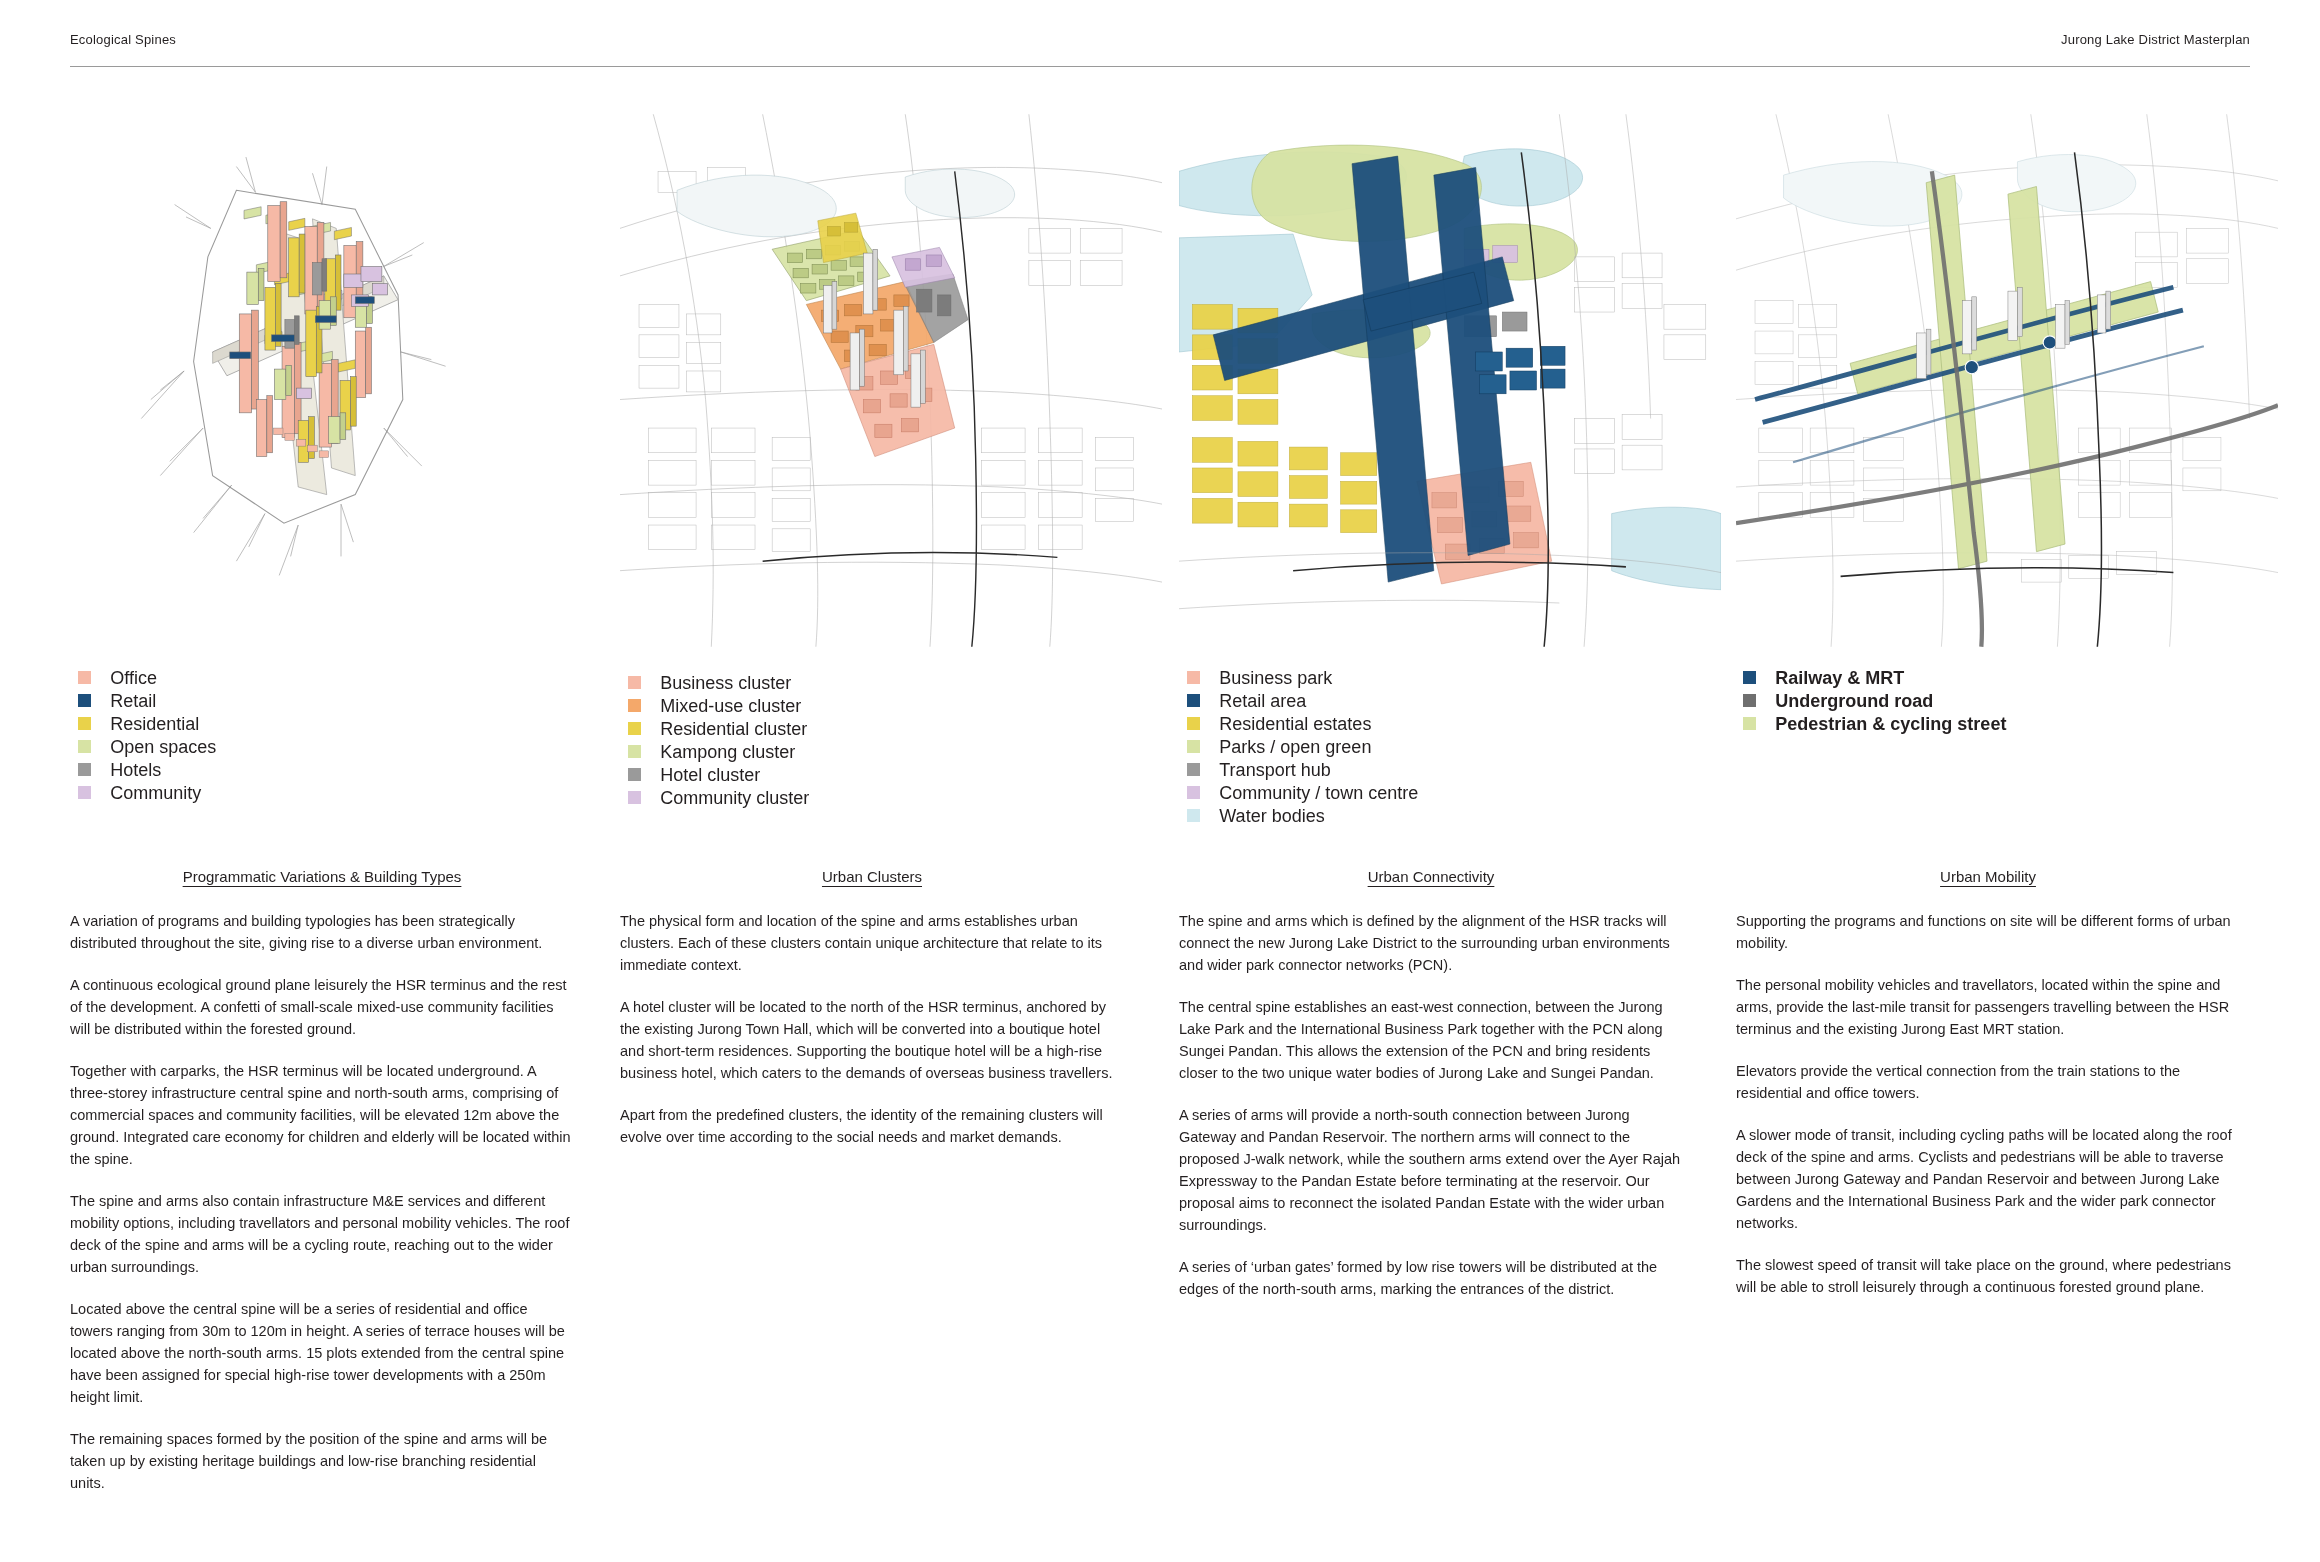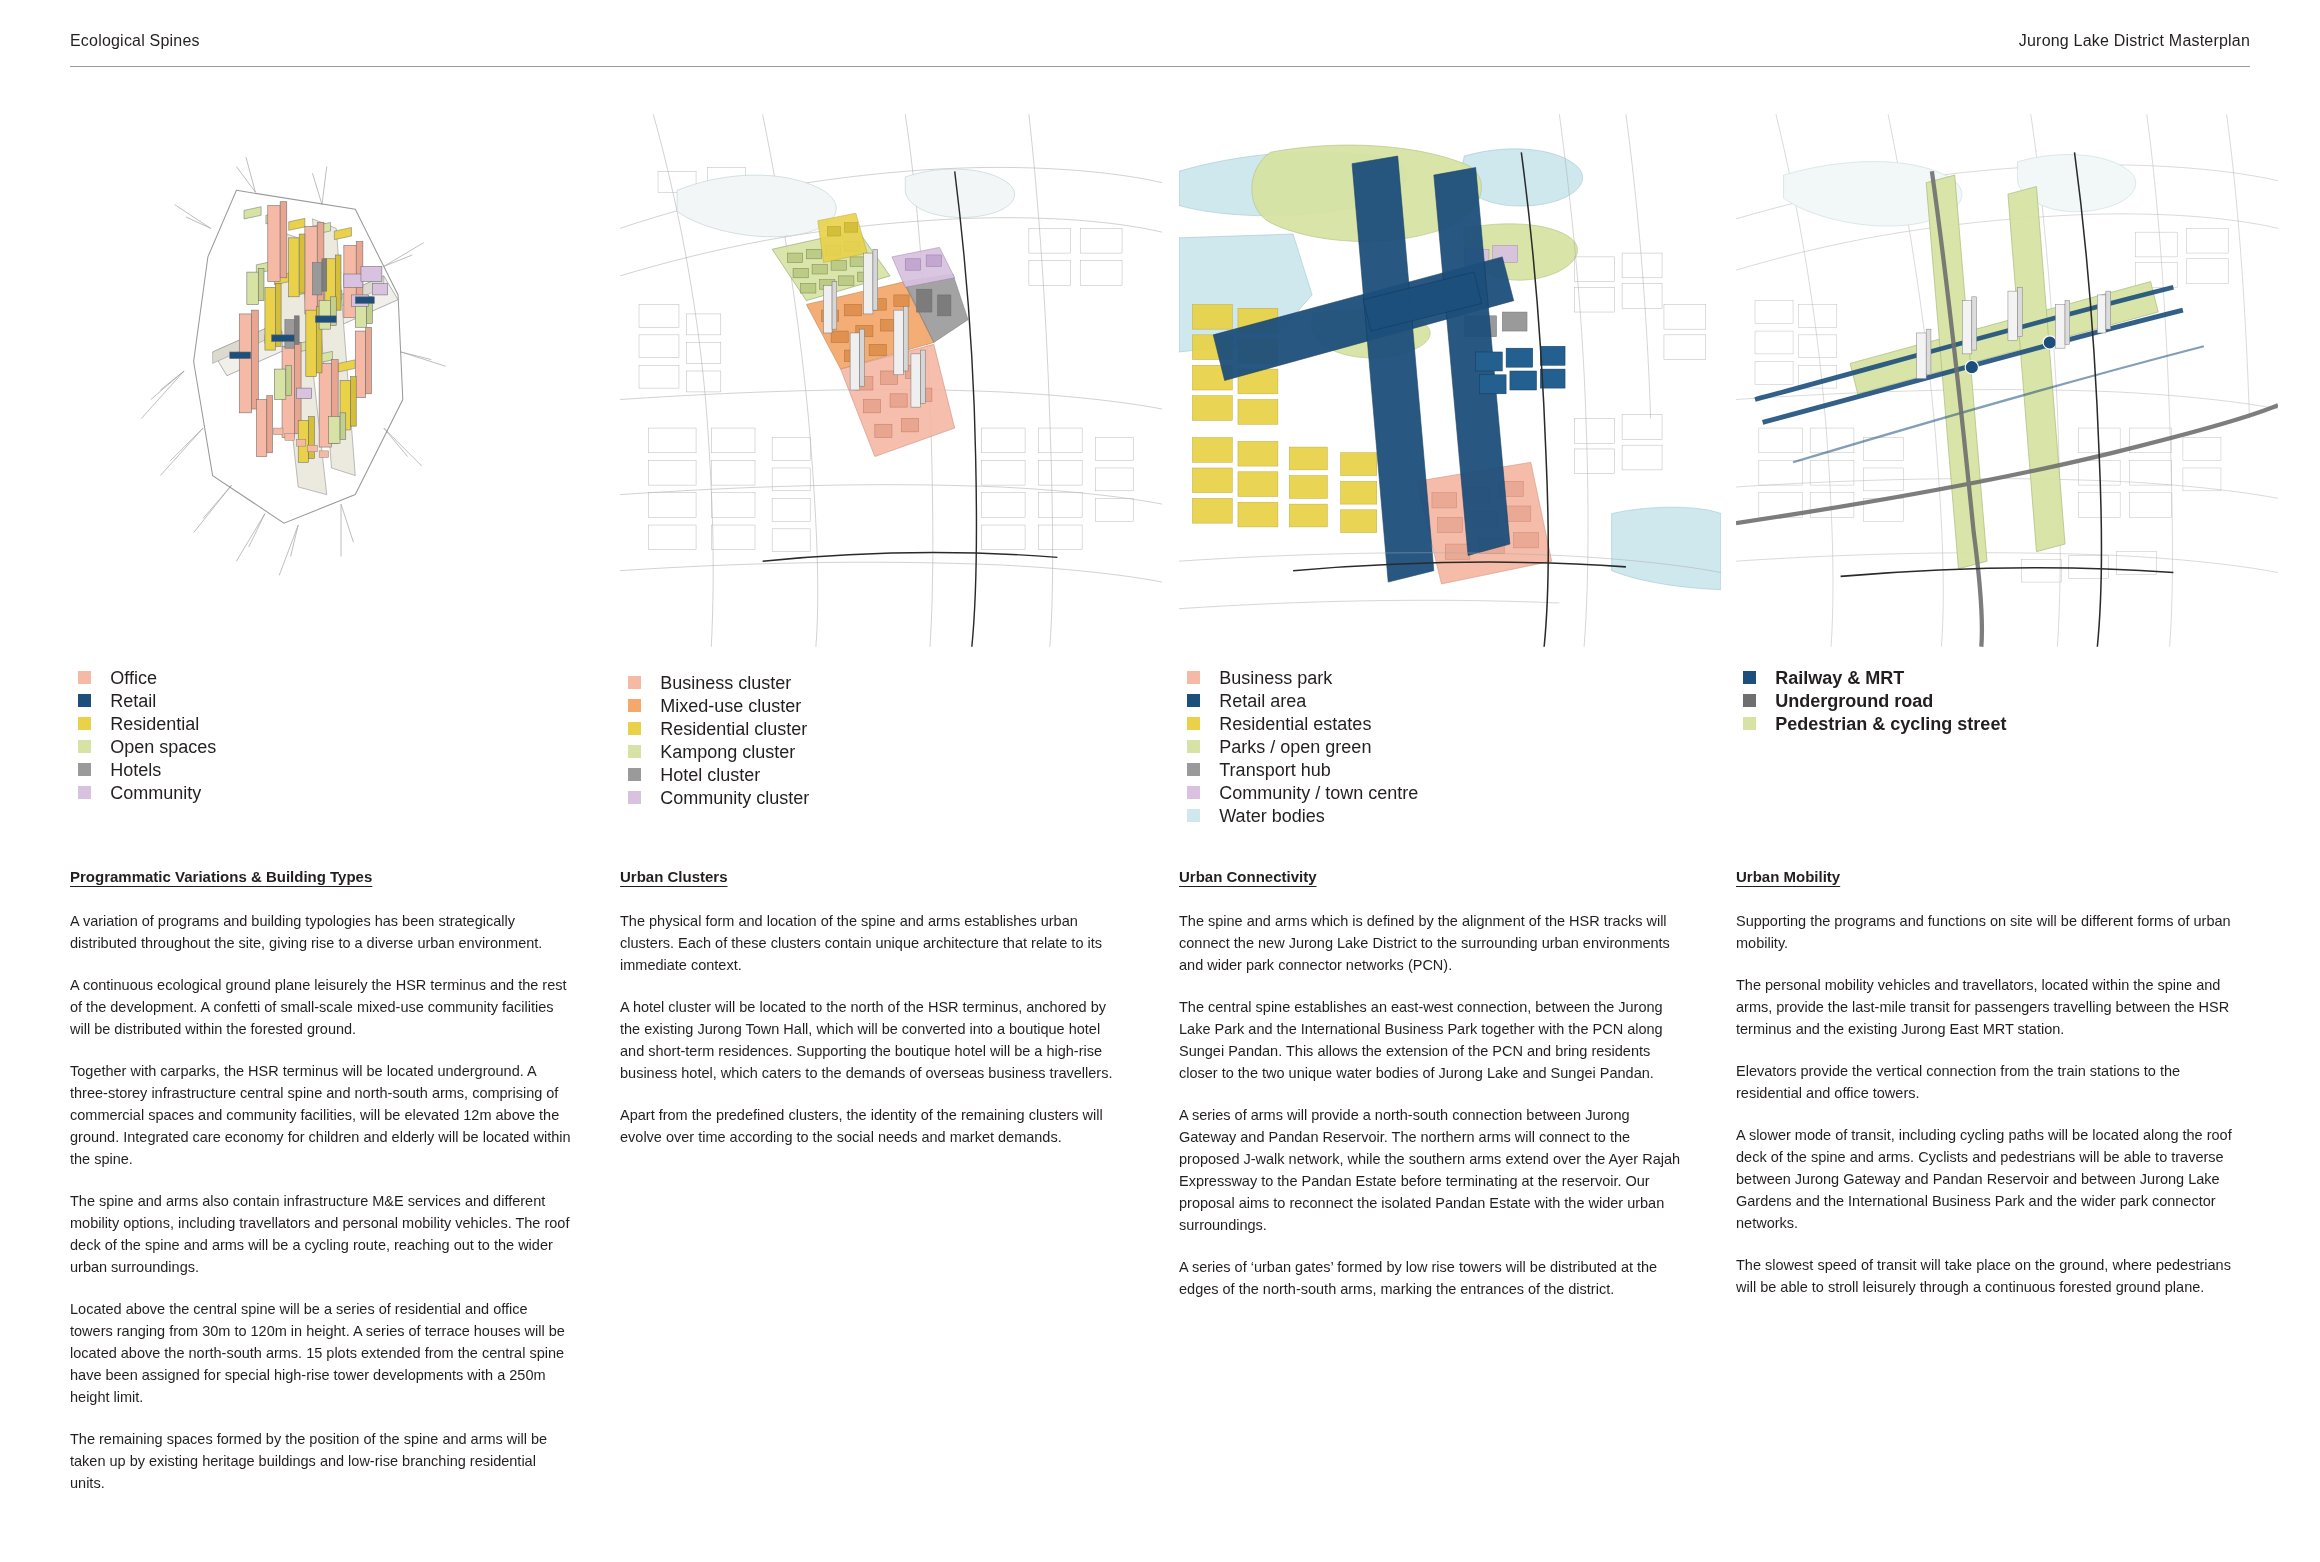--- a/index.html
+++ b/index.html
@@ -26,21 +26,21 @@
   .header {
     position: absolute;
     left: 70px;
     top: 32px;
     width: 2180px;
     height: 34px;
     border-bottom: 1px solid #9a9a9a;
     display: flex;
     justify-content: space-between;
     align-items: flex-start;
-    font-size: 16px;
+    font-size: 13px;
     letter-spacing: 0.2px;
     color: #231f20;
   }
   .header .left { }
   .header .right { }
 
   
   .col {
     position: absolute;
     top: 114px;
@@ -89,24 +89,25 @@
   .textcol {
     position: absolute;
     top: 866px;
     width: 504px;
     font-size: 14.5px;
     line-height: 1.52;
     color: #231f20;
   }
   .textcol h2 {
     font-size: 15px;
-    font-weight: bold;
+    font-weight: normal;
     margin: 0 0 21px 0;
     text-decoration: underline;
     text-underline-offset: 3.8px;
+    text-align: center;
   }
   .textcol p {
     margin: 0 0 20px 0;
   }
   .text-0 { left: 70px; }
   .text-1 { left: 620px; }
   .text-2 { left: 1179px; }
   .text-3 { left: 1736px; }
 </style>
 </head>

